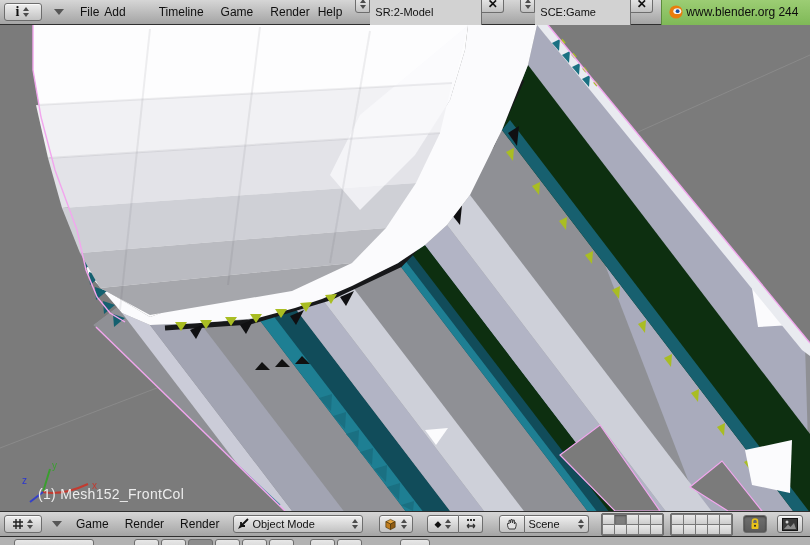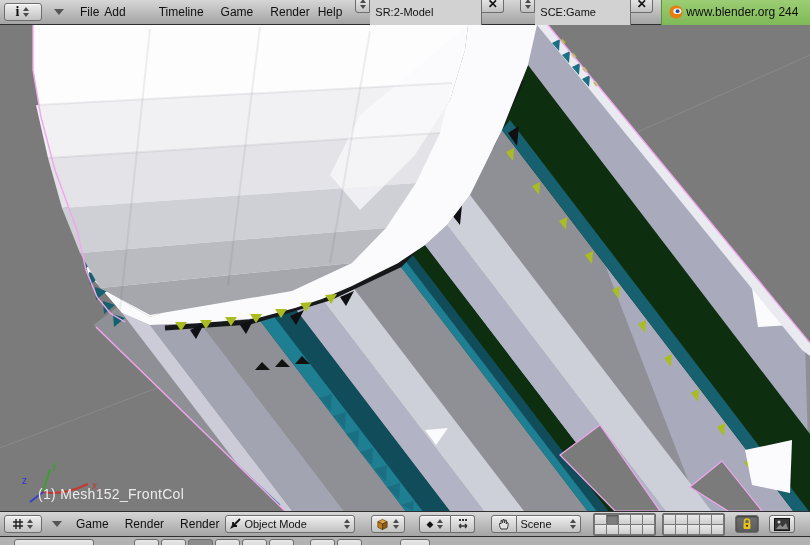--- a/index.html
+++ b/index.html
@@ -287,21 +287,21 @@
           <i class="up"></i>
           <i class="dn"></i>
         </span>
     </span>
     <span class="tri-dn" style="margin-left:10px"></span>
 
     <span class="menu" style="margin-left:14px">Game</span>
     <span class="menu" style="margin-left:16px">Render</span>
     <span class="menu" style="margin-left:16px">Render</span>
 
-    <span class="btn" style="margin-left:6px;width:130px;justify-content:flex-start">
+    <span class="btn" style="margin-left:14px;width:130px;justify-content:flex-start">
       <svg width="13" height="12" viewBox="0 0 13 12">
         <path d="M11,1 L4,8 M4,8 L4,4 M4,8 L8,8" stroke="#111" stroke-width="1.8" fill="none"></path>
         <path d="M1,11 L5,9 L3,7 Z" fill="#111"></path>
       </svg>
       <span style="flex:1;text-align:left">Object Mode</span>
       <span class="spin">
           <i class="up"></i>
           <i class="dn"></i>
         </span>
     </span>

